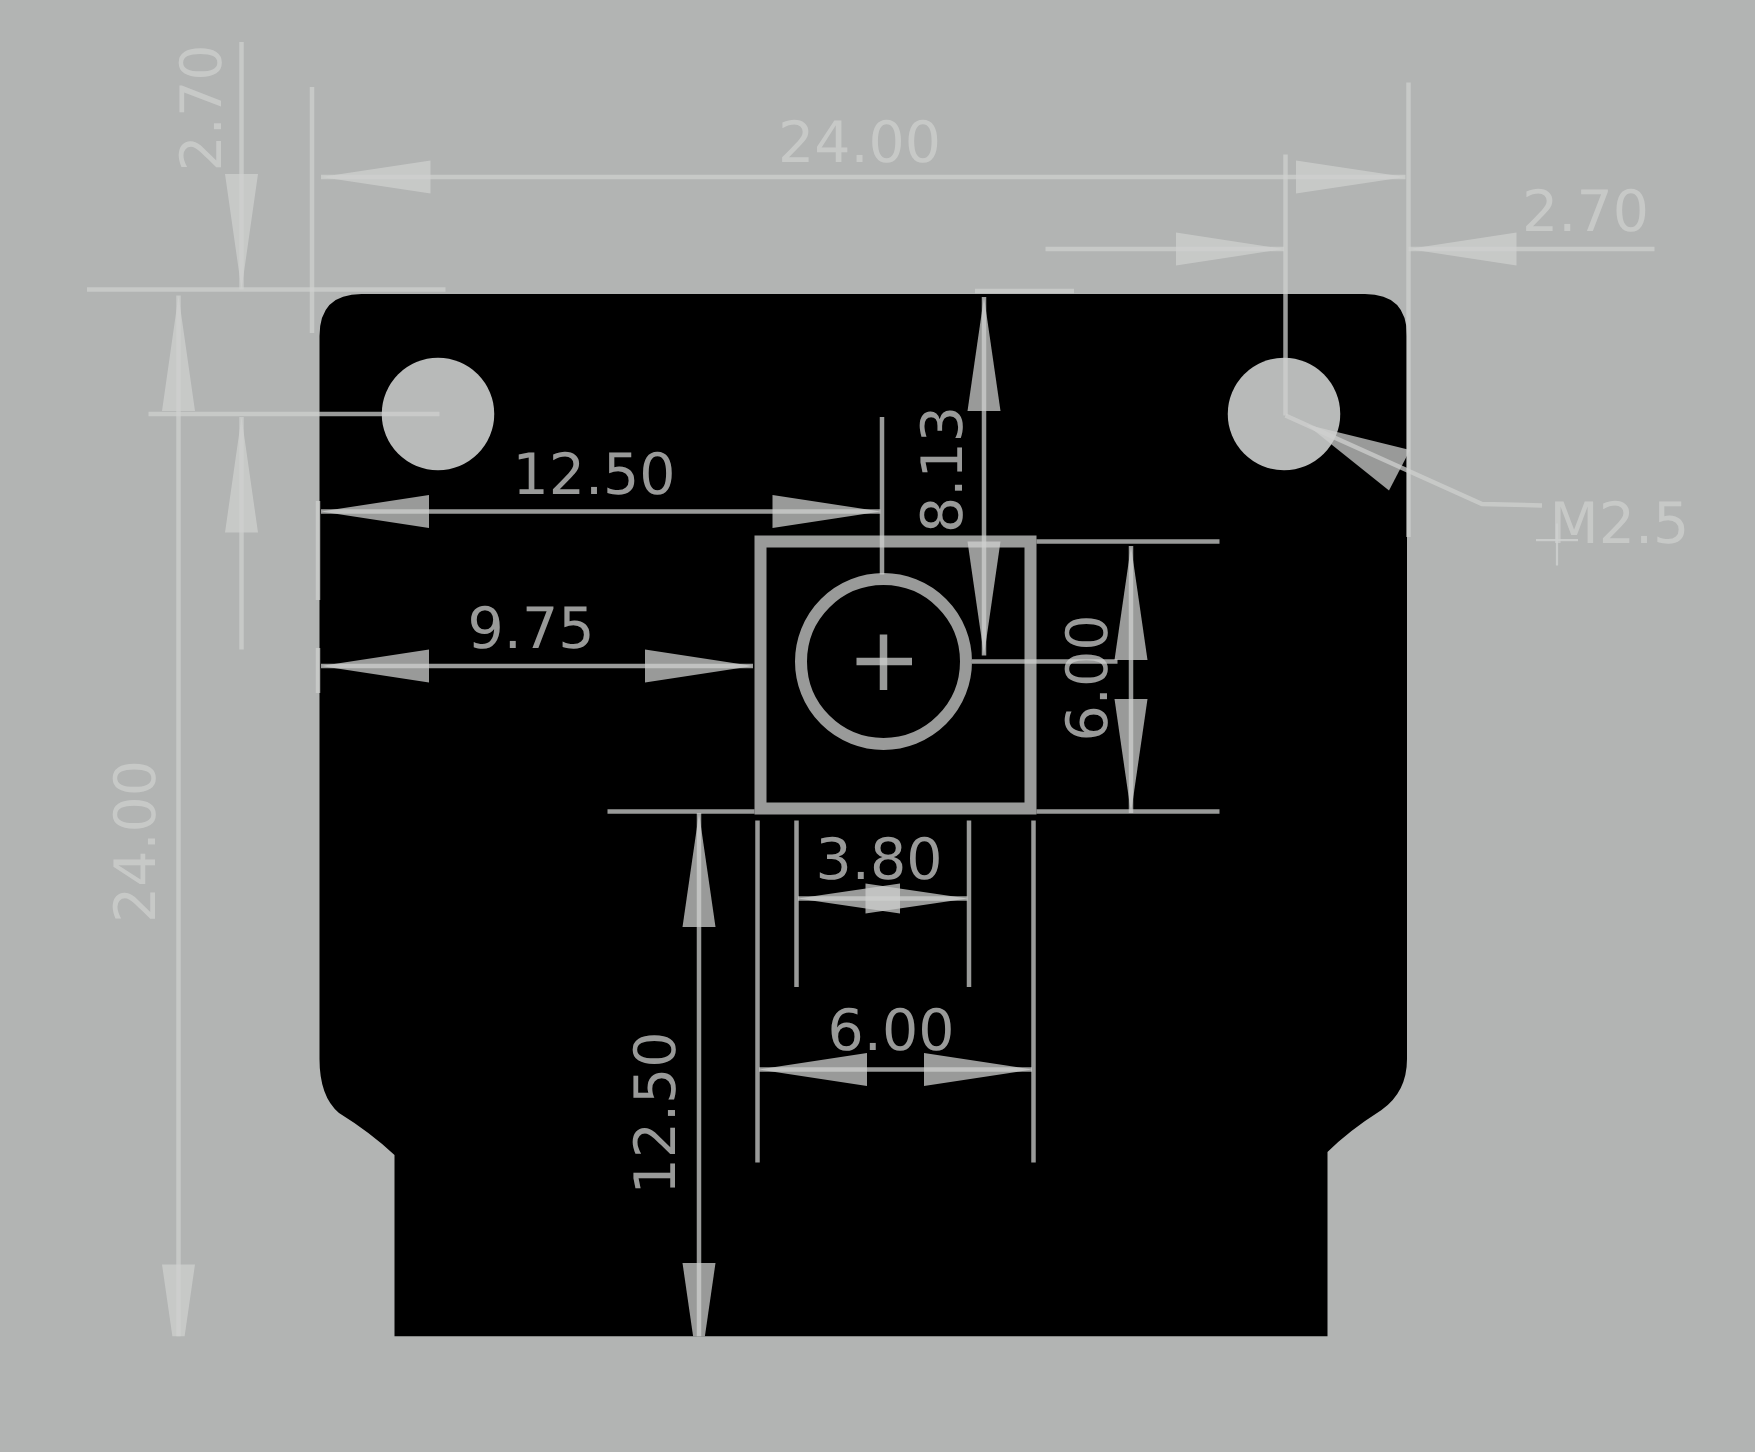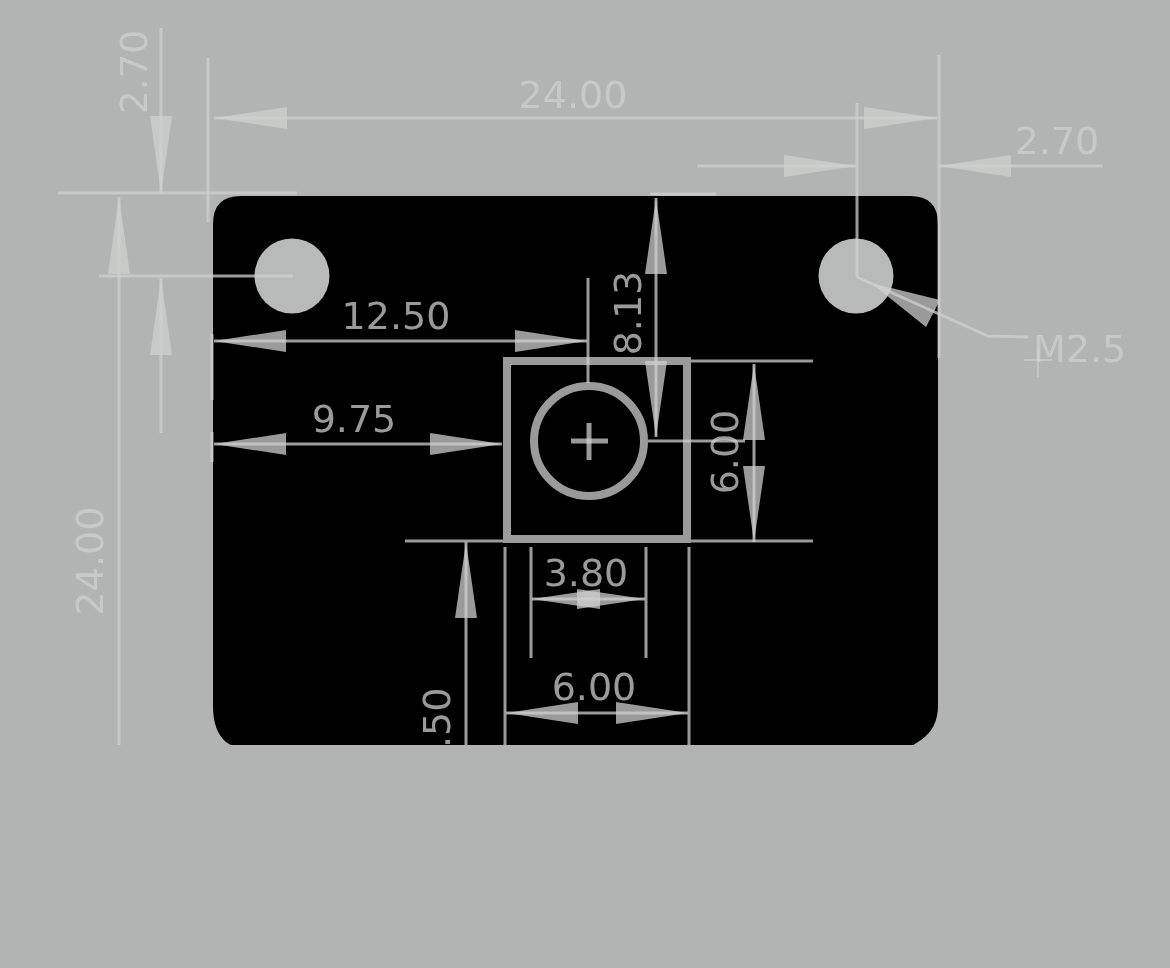--- a/index.html
+++ b/index.html
@@ -1,16 +1,16 @@
 <!DOCTYPE html>
 <html><head>
 <meta charset="utf-8">
 <style>
   html,body{margin:0;padding:0;background:#b2b4b3;}
-  .canvas{position:relative;width:1170px;height:745px;background:#b2b4b3;overflow:hidden;}
+  .canvas{position:relative;width:1170px;height:891px;background:#b2b4b3;overflow:hidden;}
   svg{display:block;}
   .ann-stroke{stroke:rgba(206,208,207,0.74);fill:none;}
   .ann-fill{fill:rgba(206,208,207,0.74);stroke:none;}
   .ann-text{font-family:"DejaVu Sans","Liberation Sans",sans-serif;font-size:38px;
             fill:rgba(206,208,207,0.74);}
   .dot-cross{stroke:#2f2f2f;stroke-width:1.5;stroke-dasharray:2 3;fill:none;}
   .fine-cross{stroke:rgba(206,208,207,0.85);stroke-width:1.5;fill:none;}
 </style>
 </head>
 <body>

